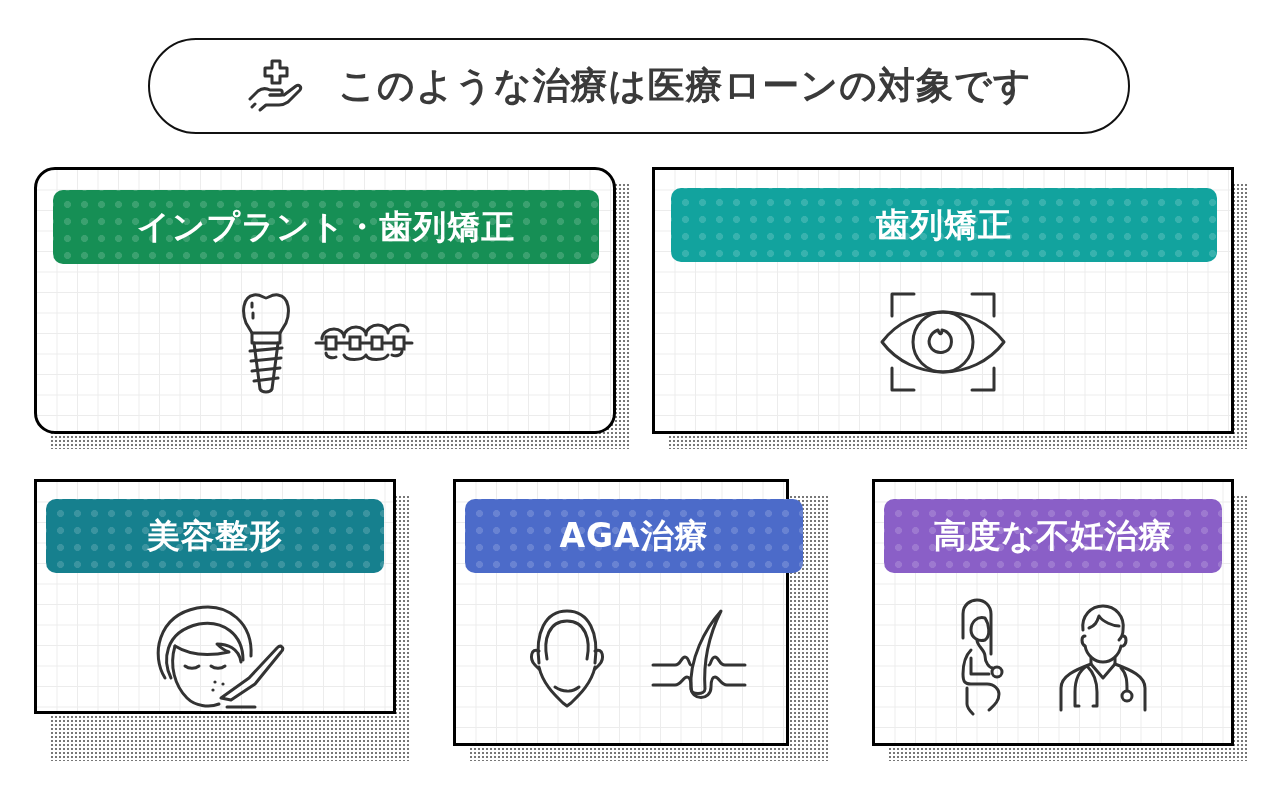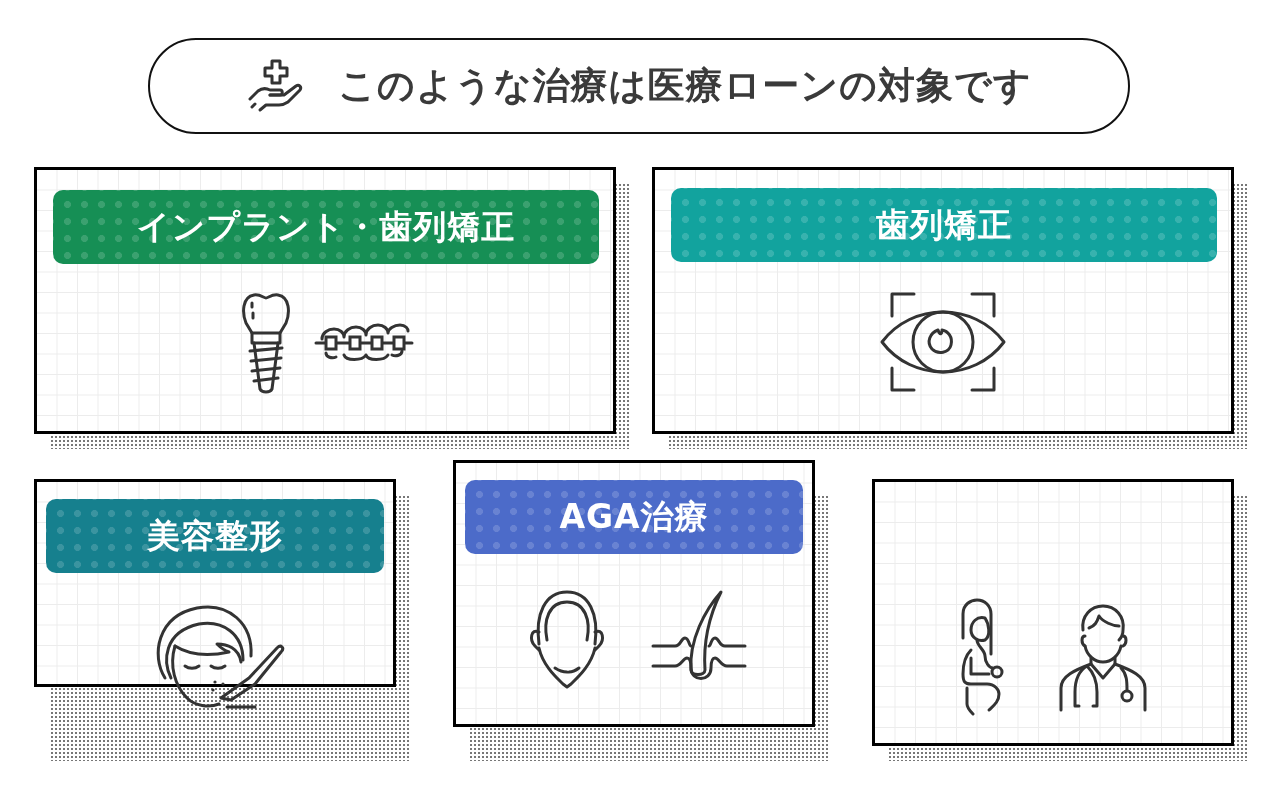--- a/index.html
+++ b/index.html
@@ -50,21 +50,21 @@
       <path class="stroke" stroke-width="2.5" d="M26 6 h8 v7 h7 v8 h-7 v7 h-8 v-7 h-7 v-8 h7 z"></path>
       <path class="stroke" stroke-width="2.5" d="M4 44 l8 -8 c4 -3 8 -3 12 -1 l10 0 c3 0 3 5 0 5 l-10 0"></path>
       <path class="stroke" stroke-width="2.5" d="M24 40 l14 0 l12 -9 c3 -2 6 1 4 4 l-12 12 c-3 2 -5 3 -9 3 l-13 0 l-6 5"></path>
       <path class="stroke" stroke-width="2.5" d="M9 49 l-3 3"></path>
     </svg>
   </span>
   <span class="header-title">このような治療は医療ローンの対象です</span>
 </div>
 
 <div class="shadow" style="left:50px; top:183px; width:581px; height:266px;"></div>
-<div class="card" style="left:34px; top:167px; width:582px; height:267px;">
+<div class="card" style="left:34px; top:167px; width:582px; height:267px;border-radius:21px;">
   <div class="label" style="left:16px; top:20px; width:546px; height:74px; background-color:#168f55;">
     <span>インプラント・歯列矯正</span>
   </div>
   <div class="icons" style="left:0; top:112px; width:576px; height:120px;">
     <span>
       <svg width="60" height="110" viewBox="0 0 60 110">
         <path class="stroke" d="M10 36 c-4 -10 -4 -26 8 -28 c6 -1 10 3 12 3 c2 0 6 -4 12 -3 c12 2 12 18 8 28 l-6 10 h-28 z"></path>
         <path class="stroke" d="M16 16 v4 M17 26 v5"></path>
         <path class="stroke" d="M16 46 v10 h28 v-10"></path>
         <path class="stroke" d="M18 56 l6 46 c2 4 10 4 12 0 l6 -46"></path>
@@ -96,21 +96,21 @@
         <path class="stroke" stroke-width="3.5" d="M12 26 v-22 h22 M92 4 h22 v22 M12 78 v22 h22 M92 100 h22 v-22"></path>
         <path class="stroke" stroke-width="3.5" d="M2 52 c30 -40 92 -40 122 0 c-30 40 -92 40 -122 0 z"></path>
         <circle class="stroke" stroke-width="3.5" cx="63" cy="52" r="30"></circle>
         <path class="stroke" stroke-width="3.5" d="M58 40 c-8 3 -12 12 -6 19 c6 6 17 4 19 -4 c2 -8 -3 -14 -9 -15 c0 4 -2 6 -4 0 z"></path>
       </svg>
     </span>
   </div>
 </div>
 
 <div class="shadow" style="left:50px; top:495px; width:361px; height:266px;"></div>
-<div class="card" style="left:34px; top:479px; width:362px; height:208px;">
+<div class="card" style="left:34px; top:479px; width:362px; height:235px;">
   <div class="label" style="left:9px; top:17px; width:338px; height:74px; background-color:#16808e;">
     <span>美容整形</span>
   </div>
   <div class="icons" style="left:0; top:114px; width:356px; height:120px;">
     <span>
       <svg width="140" height="120" viewBox="0 0 140 120">
         <path class="stroke" d="M20 82 c-14 -22 -8 -62 32 -70 c32 -6 56 16 54 48"></path>
         <path class="stroke" d="M26 82 c-8 -16 -8 -46 28 -54 c24 -4 44 10 44 36"></path>
         <path class="stroke" d="M30 50 c16 10 36 10 54 6 c-6 -2 -10 -6 -12 -8 c10 0 22 4 24 18"></path>
         <path class="stroke" d="M30 50 c-6 20 0 40 12 52 c8 8 22 10 32 6"></path>
@@ -119,21 +119,21 @@
           <circle cx="78" cy="88" r="1.6" fill="#333"></circle>
           <circle cx="68" cy="94" r="1.6" fill="#333"></circle>
         <path class="stroke" d="M76 102 l28 -20 l28 -30 c4 -4 8 0 4 4 l-26 32 l-24 16 z"></path>
         <line class="stroke" x1="82" y1="111" x2="110" y2="111"></line>
       </svg>
     </span>
   </div>
 </div>
 
 <div class="shadow" style="left:469px; top:495px; width:361px; height:266px;"></div>
-<div class="card" style="left:453px; top:460px; width:362px; height:267px;">
+<div class="card" style="left:453px; top:479px; width:336px; height:267px;">
   <div class="label" style="left:9px; top:17px; width:338px; height:74px; background-color:#4c6bc9;">
     <span>AGA治療</span>
   </div>
   <div class="icons" style="left:0; top:114px; width:356px; height:120px; gap:30px;">
     <span>
       <svg width="100" height="110" viewBox="0 0 100 110">
         <path class="stroke" d="M22 62 c-4 -30 6 -52 28 -52 c22 0 32 22 28 52"></path>
         <path class="stroke" d="M30 58 c-4 -20 2 -38 20 -38 c18 0 24 18 20 38"></path>
         <path class="stroke" d="M22 50 c-8 -4 -10 8 -4 14 l4 4 M78 50 c8 -4 10 8 4 14 l-4 4"></path>
         <path class="stroke" d="M22 66 c4 18 18 30 24 36 l4 3 l4 -3 c6 -6 20 -18 24 -36"></path>
@@ -145,20 +145,23 @@
         <path class="stroke" d="M6 64 h22 c6 0 6 -8 10 -8 c4 0 4 8 6 8 M62 64 c2 0 2 -8 6 -8 c4 0 4 8 10 8 h20"></path>
         <path class="stroke" d="M6 84 h22 c6 0 8 -8 12 -8 c4 0 4 8 4 10 c0 14 20 14 20 0 c0 -2 0 -10 4 -10 c4 0 6 8 12 8 h18"></path>
         <path class="stroke" d="M44 88 c-2 -30 14 -60 30 -78 c-10 20 -18 48 -16 78 c0 6 -14 6 -14 0 z"></path>
       </svg>
     </span>
   </div>
 </div>
 
 <div class="shadow" style="left:888px; top:495px; width:361px; height:266px;"></div>
 <div class="card" style="left:872px; top:479px; width:362px; height:267px;">
+  <div class="label" style="left:9px; top:17px; width:338px; height:74px; background-color:#8a5fc7;">
+    <span>高度な不妊治療</span>
+  </div>
   <div class="icons" style="left:0; top:114px; width:356px; height:120px; gap:40px;">
     <span>
       <svg width="60" height="120" viewBox="0 0 60 120">
         <path class="stroke" d="M10 42 v-24 c0 -10 8 -14 14 -14 c8 0 14 6 14 14 v40"></path>
         <path class="stroke" d="M32 22 c-8 -2 -14 4 -14 12 c0 8 8 12 14 10 c6 -4 4 -16 0 -22"></path>
         <path class="stroke" d="M24 44 c0 6 8 10 8 16 c0 6 4 12 8 12"></path>
         <path class="stroke" d="M18 54 c-6 6 -8 16 -8 24 c0 8 2 10 8 10 h16 c8 0 12 6 12 10 c0 8 -6 12 -10 16"></path>
         <path class="stroke" d="M18 62 v16 h18"></path>
         <circle class="stroke" cx="44" cy="76" r="5"></circle>
         <path class="stroke" d="M14 92 v16 c0 4 4 8 6 10"></path>

